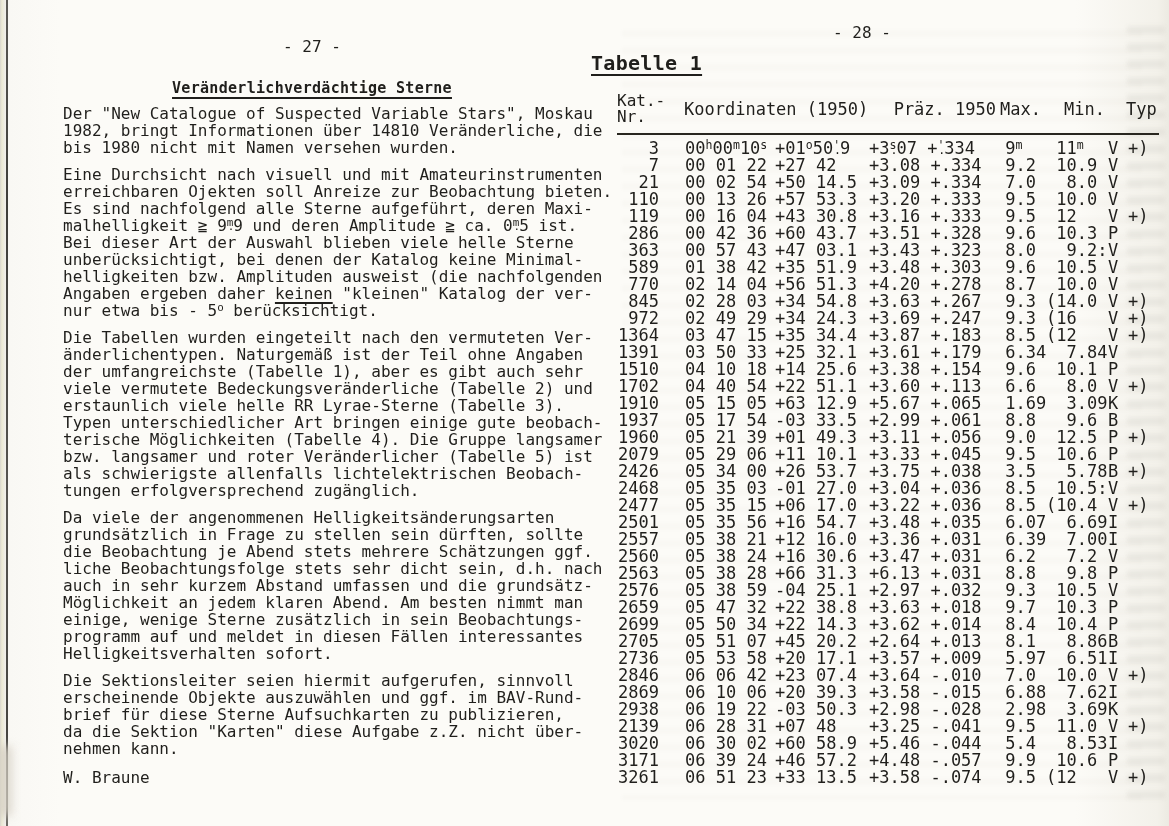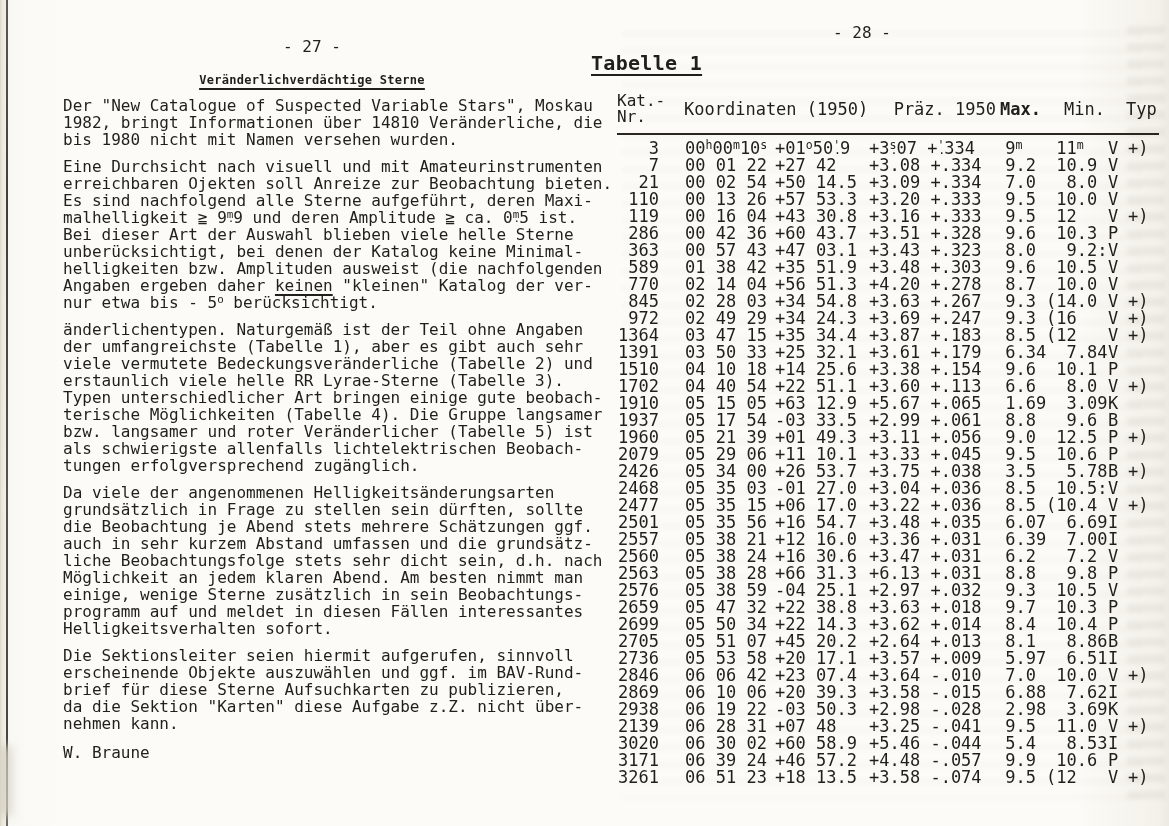--- a/index.html
+++ b/index.html
@@ -29,23 +29,23 @@
   .bleed-page{
     position:absolute;left:622px;top:30px;width:520px;height:770px;opacity:.5;
     background:repeating-linear-gradient(180deg, rgba(124,118,106,.05) 0 7px, rgba(0,0,0,0) 7px 17px);
     filter:blur(1.5px);pointer-events:none;
   }
   
   .page-left{position:absolute;left:63px;top:38px;width:548px;}
   .pgnum{font-size:16px;line-height:17px;text-align:center;}
   .shiftL{transform:translateX(-25px);}
   .heading{
-    font-size:12px;line-height:19px;font-weight:bold;text-align:center;
+    font-size:15px;line-height:19px;font-weight:bold;text-align:center;
     text-decoration:underline;text-decoration-thickness:1.5px;text-underline-offset:4px;
-    margin-top:16px;letter-spacing:.3px;
+    margin-top:24px;letter-spacing:.3px;
   }
   .paras{margin-top:7px;}
   .para{margin-bottom:10px;}
   .tl{font-size:16px;line-height:17px;white-space:pre;}
   .signature{font-size:16px;line-height:17px;margin-top:12px;}
   u{text-decoration-thickness:1.5px;text-underline-offset:3px;margin-top:12px;}
   sup.sp{font-size:68%;line-height:0;vertical-align:0.45em;}
   sup.od{position:relative;}
   sup.od::after{content:".";position:absolute;left:.08em;top:1.02em;}
   
@@ -57,21 +57,21 @@
   }
   .shiftR{transform:translateX(-26px);}
   .thead{
     display:flex;align-items:center;margin-top:21px;
     border-bottom:2px solid #28261f;padding-bottom:8px;
     font-size:17px;line-height:17px;
   }
   .h-kat{width:67px;font-size:16px;line-height:16px;white-space:pre;}
   .h-koord{width:182px;white-space:pre;}
   .h-pz{width:130px;white-space:pre;text-align:right;}
-  .h-max{width:60px;padding-left:4px;white-space:pre;font-weight:bold;}
+  .h-max{width:60px;padding-left:4px;white-space:pre;}
   .h-min{width:58px;padding-left:4px;white-space:pre;}
   .h-typ{padding-left:4px;white-space:pre;}
   .rows{margin-top:5px;}
   .trow{display:flex;height:17px;line-height:17px;font-size:17px;}
   .c{display:inline-block;white-space:pre;overflow:visible;}
   .c-kat{width:42px;text-align:right;}
   .c-ra{width:82px;margin-left:26px;}
   .c-dec{width:86px;margin-left:8px;}
   .c-pz{width:118px;margin-left:8px;}
   .c-max{width:51px;margin-left:8px;}
@@ -102,36 +102,37 @@
         <div class="tl">erreichbaren Ojekten soll Anreize zur Beobachtung bieten.</div>
         <div class="tl">Es sind nachfolgend alle Sterne aufgeführt, deren Maxi-</div>
         <div class="tl">malhelligkeit ≧ 9<sup class="sp od">m</sup>9 und deren Amplitude ≧ ca. 0<sup class="sp od">m</sup>5 ist.</div>
         <div class="tl">Bei dieser Art der Auswahl blieben viele helle Sterne</div>
         <div class="tl">unberücksichtigt, bei denen der Katalog keine Minimal-</div>
         <div class="tl">helligkeiten bzw. Amplituden ausweist (die nachfolgenden</div>
         <div class="tl">Angaben ergeben daher <u>keinen</u> "kleinen" Katalog der ver-</div>
         <div class="tl">nur etwa bis - 5<sup class="sp">o</sup> berücksichtigt.</div>
       </div>
       <div class="para">
+        <div class="tl">Die Tabellen wurden eingeteilt nach den vermuteten Ver-</div>
         <div class="tl">änderlichentypen. Naturgemäß ist der Teil ohne Angaben</div>
         <div class="tl">der umfangreichste (Tabelle 1), aber es gibt auch sehr</div>
         <div class="tl">viele vermutete Bedeckungsveränderliche (Tabelle 2) und</div>
         <div class="tl">erstaunlich viele helle RR Lyrae-Sterne (Tabelle 3).</div>
         <div class="tl">Typen unterschiedlicher Art bringen einige gute beobach-</div>
         <div class="tl">terische Möglichkeiten (Tabelle 4). Die Gruppe langsamer</div>
         <div class="tl">bzw. langsamer und roter Veränderlicher (Tabelle 5) ist</div>
         <div class="tl">als schwierigste allenfalls lichtelektrischen Beobach-</div>
         <div class="tl">tungen erfolgversprechend zugänglich.</div>
       </div>
       <div class="para">
         <div class="tl">Da viele der angenommenen Helligkeitsänderungsarten</div>
         <div class="tl">grundsätzlich in Frage zu stellen sein dürften, sollte</div>
         <div class="tl">die Beobachtung je Abend stets mehrere Schätzungen ggf.</div>
+        <div class="tl">liche Beobachtungsfolge stets sehr dicht sein, d.h. nach</div>
         <div class="tl">auch in sehr kurzem Abstand umfassen und die grundsätz-</div>
-        <div class="tl">liche Beobachtungsfolge stets sehr dicht sein, d.h. nach</div>
         <div class="tl">Möglichkeit an jedem klaren Abend. Am besten nimmt man</div>
         <div class="tl">einige, wenige Sterne zusätzlich in sein Beobachtungs-</div>
         <div class="tl">programm auf und meldet in diesen Fällen interessantes</div>
         <div class="tl">Helligkeitsverhalten sofort.</div>
       </div>
       <div class="para">
         <div class="tl">Die Sektionsleiter seien hiermit aufgerufen, sinnvoll</div>
         <div class="tl">erscheinende Objekte auszuwählen und ggf. im BAV-Rund-</div>
         <div class="tl">brief für diese Sterne Aufsuchkarten zu publizieren,</div>
         <div class="tl">da die Sektion "Karten" diese Aufgabe z.Z. nicht über-</div>
@@ -519,21 +520,21 @@
         <span class="c c-dec">+46 57.2</span>
         <span class="c c-pz">+4.48 -.057</span>
         <span class="c c-max"> 9.9 </span>
         <span class="c c-min"> 10.6 </span>
         <span class="c c-typ">P</span>
         <span class="c c-note"></span>
       </div>
       <div class="trow">
         <span class="c c-kat">3261</span>
         <span class="c c-ra">06 51 23</span>
-        <span class="c c-dec">+18 13.5</span>
+        <span class="c c-dec">+33 13.5</span>
         <span class="c c-pz">+3.58 -.074</span>
         <span class="c c-max"> 9.5 </span>
         <span class="c c-min">(12   </span>
         <span class="c c-typ">V</span>
         <span class="c c-note">+)</span>
       </div>
     </div>
 </div>
 
 </body></html>

